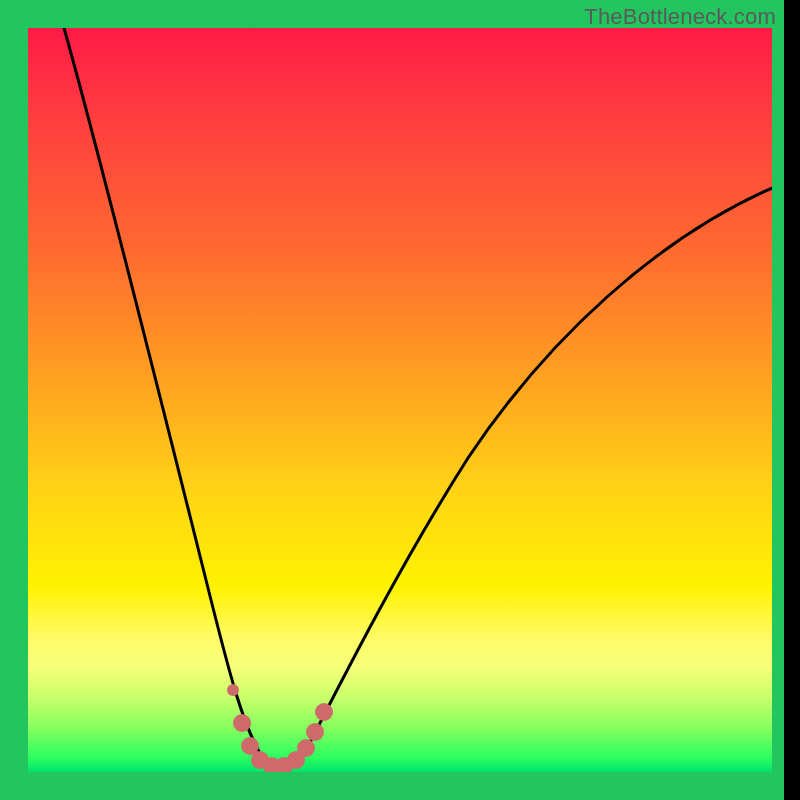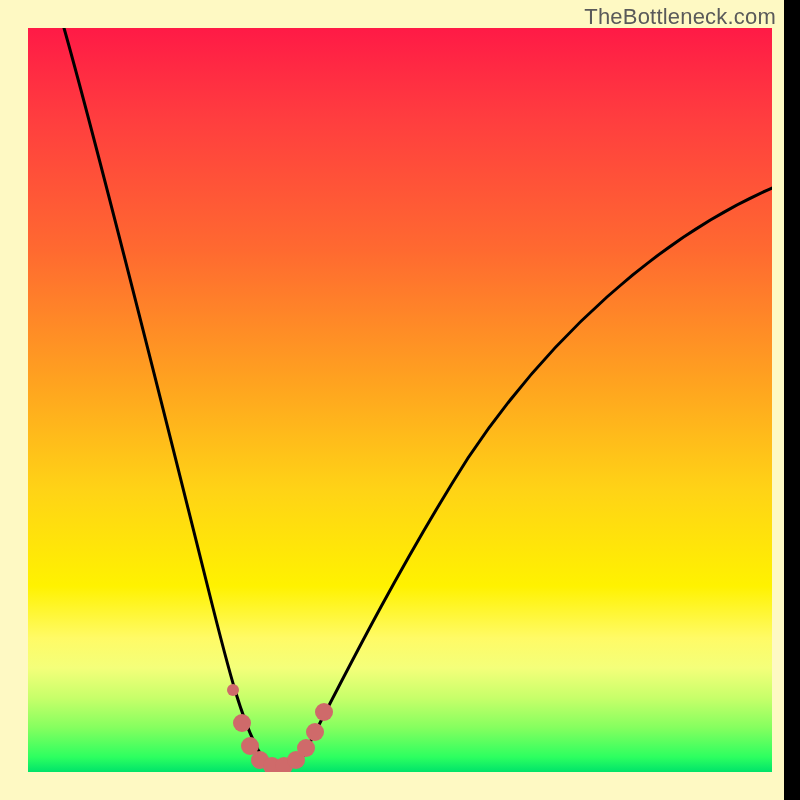--- a/index.html
+++ b/index.html
@@ -8,21 +8,21 @@
     width: 800px;
     height: 800px;
     background: #000;
     font-family: Arial, Helvetica, sans-serif;
     overflow: hidden;
   }
   .frame {
     position: absolute;
     left: 0; top: 0;
     width: 784px; height: 800px;
-    background: #fef9c3;
+    background: #22c55e;
   }
   .plot {
     position: absolute;
     left: 28px;
     top: 28px;
     width: 744px;
     height: 744px;
     
     background: linear-gradient(
       to bottom,

